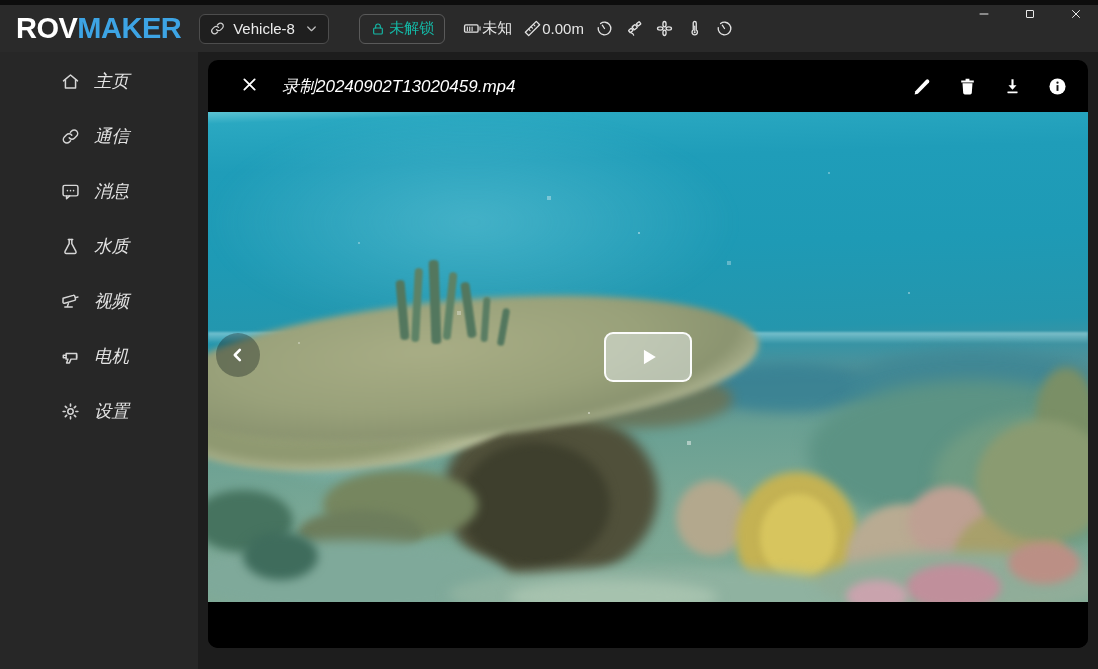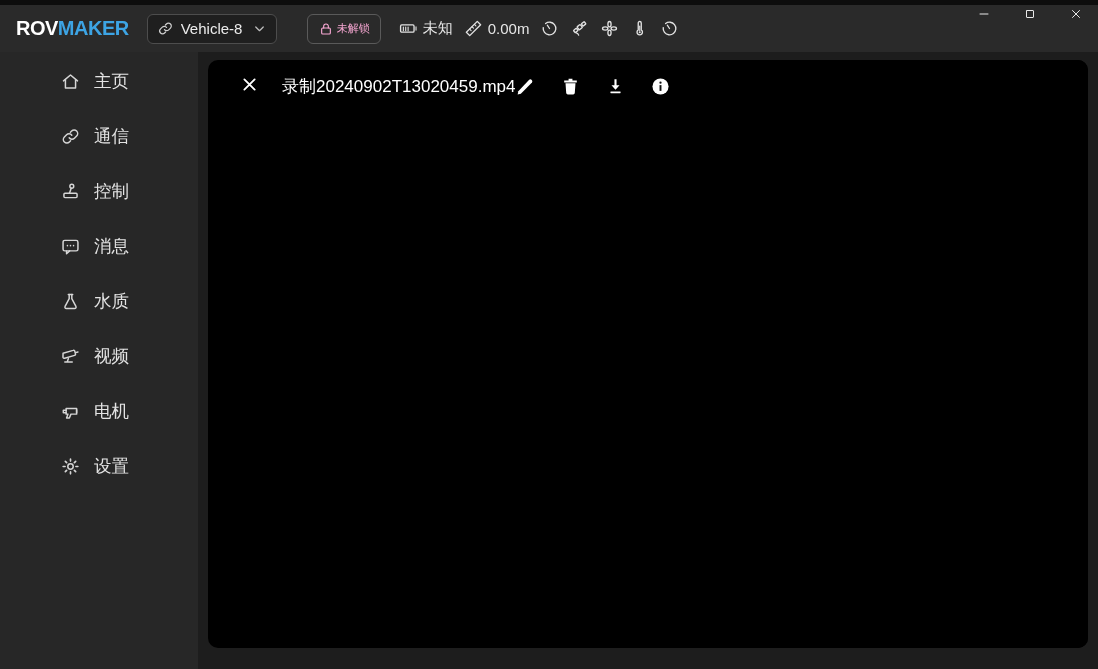--- a/index.html
+++ b/index.html
@@ -8,52 +8,52 @@
   .window { width:1098px; height:669px; background:#1d1d1d; display:flex; flex-direction:column; }
 
   
   .app-header { position:relative; height:52px; background:#2a2a2a; flex:0 0 auto; }
   .titlebar-strip { height:5px; background:#0d0d0d; }
   .win-controls { position:absolute; top:4px; right:10px; display:flex; gap:22px; }
   .win-btn { width:24px; height:20px; display:flex; align-items:center; justify-content:center;
              background:transparent; border:none; color:#e8e8e8; cursor:default; }
   .win-btn svg { width:12px; height:12px; }
   .toolbar { display:flex; align-items:center; height:47px; padding-left:16px; }
-  .logo { font-size:20px; font-weight:800; letter-spacing:-0.5px; white-space:nowrap; }
+  .logo { font-size:29px; font-weight:800; letter-spacing:-0.5px; white-space:nowrap; }
   .logo .rov { color:#ffffff; }
   .logo .maker { color:#3da4e4; }
   .select-box { display:flex; align-items:center; height:30px; width:130px; margin-left:18px;
                 background:#1f1f1f; border:1px solid #4d4d4d; border-radius:6px; padding:0 9px;
                 color:#ececec; font-size:15px; }
   .select-box .sel-ic { width:17px; height:17px; margin-right:7px; color:#cfcfcf; flex:0 0 auto; }
   .select-box .sel-label { flex:1 1 auto; white-space:nowrap; overflow:hidden; }
   .select-box .chev { width:15px; height:15px; color:#bdbdbd; flex:0 0 auto; }
   .lock-btn { display:flex; align-items:center; justify-content:center; height:30px; margin-left:30px;
               padding:0 10px; background:transparent; border:1px solid #5a5a5a; border-radius:6px;
-              color:#f9a8d4; font-size:11px; gap:3px; }
+              color:#14b8a6; font-size:15px; gap:3px; }
   .lock-btn svg { width:16px; height:16px; }
   .statusbar { display:flex; align-items:center; margin-left:18px; gap:11px; color:#e6e6e6; }
-  .status-item { display:flex; align-items:center; gap:5px; font-size:15px; }
+  .status-item { display:flex; align-items:center; font-size:15px; }
   .status-item svg, .ind svg { width:19px; height:19px; color:#e2e2e2; }
   .ind { display:flex; align-items:center; }
   svg.ln { fill:none; stroke:currentColor; stroke-width:1.7; stroke-linecap:round; stroke-linejoin:round; }
 
   
-  .app-body { flex:1 1 auto; display:flex; min-height:0; }
+  .app-body { flex:1 1 auto; display:flex; min-height:0;font-style:italic; }
   .sidebar { width:198px; background:#272727; padding-top:7px; flex:0 0 auto; }
   .sb-item { position:relative; height:44px; margin:0 5px 11px 5px; border-radius:8px;
              display:flex; align-items:center; padding-left:55px; color:#e3e3e3; font-size:17.5px;
              cursor:default; }
   .sb-item.active { background:#383838; }
   .sb-item .sb-ic { width:21px; height:21px; margin-right:13px; color:#d6d6d6; flex:0 0 auto; }
   .main { flex:1 1 auto; background:#1d1d1d; padding:8px 10px; min-width:0; }
 
   
   .player { width:880px; height:588px; background:#000; border-radius:10px; overflow:hidden;
-            display:flex; flex-direction:row; }
+            display:flex; flex-direction:column; }
   .player-header { height:52px; display:flex; align-items:center; flex:0 0 auto; }
   .close-btn { background:none; border:none; margin-left:30px; width:22px; height:22px; color:#fff; }
   .close-btn svg { width:19px; height:19px; }
   .player-title { color:#fff; font-size:17px; font-weight:500; margin-left:22px; flex:1 1 auto;
                   white-space:nowrap; overflow:hidden; }
   .player-actions { display:flex; align-items:center; gap:24px; margin-right:20px; }
   .pa-btn { background:none; border:none; width:21px; height:21px; color:#fff; }
   .pa-btn svg { width:21px; height:21px; }
 
   .video-area { position:relative; height:490px; flex:0 0 auto; overflow:hidden;
@@ -239,28 +239,20 @@
       </div>
       <div class="sb-item">
         <svg class="ln sb-ic" viewBox="0 0 24 24">
           <path d="M10.5 13.5a4 4 0 0 0 6 .4l2.5-2.5a4 4 0 0 0-5.7-5.7l-1.4 1.4"></path>
           <path d="M13.5 10.5a4 4 0 0 0-6-.4l-2.5 2.5a4 4 0 0 0 5.7 5.7l1.4-1.4"></path>
         </svg>
         <span>通信</span>
       </div>
       <div class="sb-item">
         <svg class="ln sb-ic" viewBox="0 0 24 24">
-          <circle cx="13.5" cy="6" r="2.2"></circle>
-            <path d="M12.8 8.2L10.8 14"></path>
-          <rect x="4.5" y="14" width="15" height="5" rx="1.2"></rect>
-        </svg>
-        <span>控制</span>
-      </div>
-      <div class="sb-item">
-        <svg class="ln sb-ic" viewBox="0 0 24 24">
           <rect x="3.5" y="5" width="17" height="12" rx="2"></rect>
             <path d="M7.5 17v3.2L11 17"></path>
           <circle cx="8.5" cy="11" r=".9" fill="currentColor" stroke="none"></circle>
           <circle cx="12" cy="11" r=".9" fill="currentColor" stroke="none"></circle>
           <circle cx="15.5" cy="11" r=".9" fill="currentColor" stroke="none"></circle>
         </svg>
         <span>消息</span>
       </div>
       <div class="sb-item">
         <svg class="ln sb-ic" viewBox="0 0 24 24">

